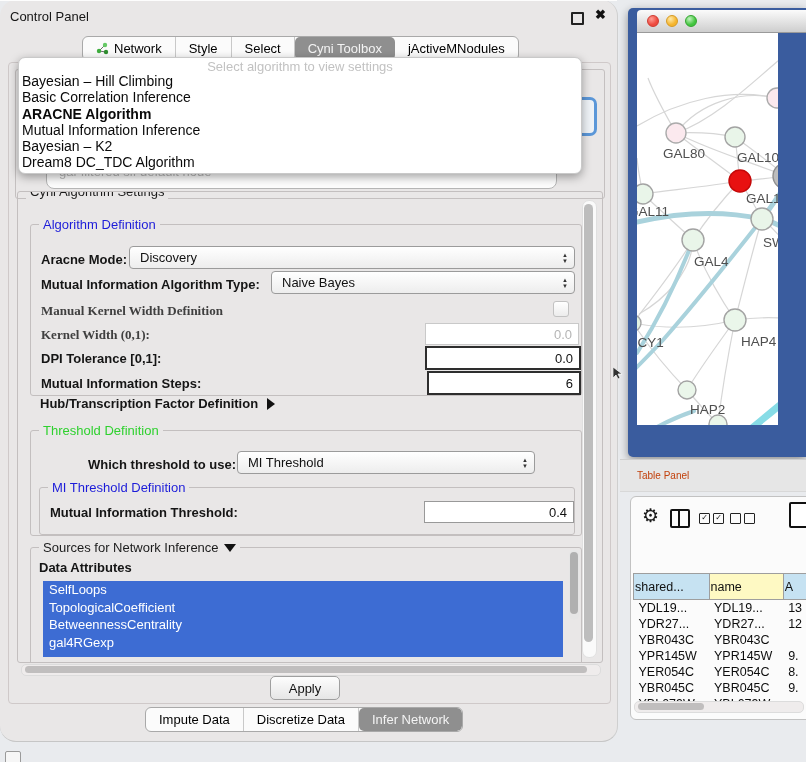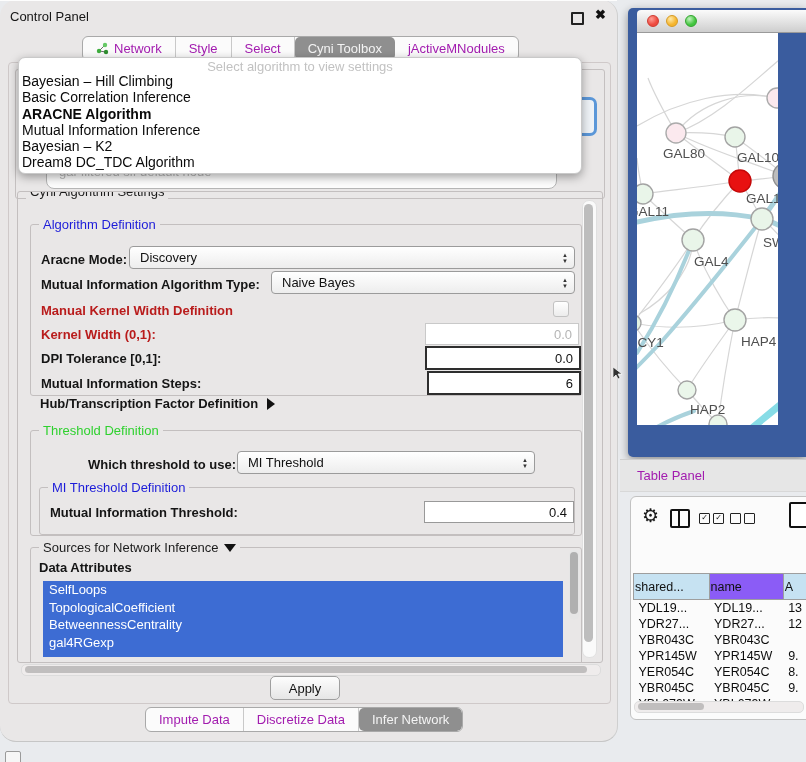--- a/index.html
+++ b/index.html
@@ -10,21 +10,21 @@
   #control-panel{position:absolute;left:0;top:0;width:617px;height:741px;
     background:#e9e7e7;border-right:1px solid #cfcfcf;border-bottom:1px solid #c6c6c6;border-radius:16px;}
   #control-panel::before{content:"";position:absolute;top:0;left:0;right:0;height:1px;background:#fdfdfd;}
   .cp-title{position:absolute;left:10px;top:9px;font-size:13px;color:#161616;}
   .float-icon{position:absolute;right:33px;top:12px;width:9px;height:9px;border:2px solid #222;border-radius:1px;}
   .close-icon{position:absolute;right:11px;top:7px;font-size:13px;font-weight:bold;color:#111;cursor:default;}
 
   .tabstrip{position:absolute;display:flex;align-items:stretch;height:23px;
     border:1px solid #a9a9a9;border-radius:6px;background:#fbfbfb;font-size:13px;overflow:hidden;}
   .tabstrip .seg{display:flex;align-items:center;gap:5px;padding:0 13px;border-right:1px solid #c9c9c9;
-    color:#a21caf;white-space:nowrap;}
+    color:#000000;white-space:nowrap;}
   .tabstrip .seg:last-child{border-right:none;}
   .tabstrip .seg.sel{background:#8f8f8f;color:#f4f4f4;border-radius:5px;border-right:none;}
   #top-tabs{left:82px;top:36px;}
   #bottom-tabs{left:145px;top:707px;}
 
   #content-panel{position:absolute;left:8px;top:62px;width:601px;height:640px;
     border:1px solid #cfc9c9;border-radius:4px;background:#e9e7e7;}
 
   
   .inference-panel{position:absolute;left:6px;top:6px;width:588px;height:128px;
@@ -38,21 +38,21 @@
   
   .group{position:absolute;border:1px solid #c3bfbf;border-radius:3px;}
   .gtitle{position:absolute;top:-8px;left:8px;background:#e9e7e7;padding:0 4px;
     font-size:13px;color:#1c1c1c;white-space:nowrap;display:flex;align-items:center;gap:5px;}
   .gtitle.blue{color:#1c1cd9;}
   .gtitle.green{color:#2fd12f;}
 
   #settings-group{left:8px;top:128px;width:584px;height:470px;overflow:hidden;}
 
   .lbl{position:absolute;font-size:13px;font-weight:bold;color:#151515;white-space:nowrap;}
-  .lbl.dis{color:#b91c1c;}
+  .lbl.dis{color:#404040;font-family:Liberation Serif, serif;}
 
   .combo{position:absolute;height:23px;background:linear-gradient(#ffffff,#ededed);
     border:1px solid #9b9b9b;border-radius:4px;display:flex;align-items:center;
     font-size:13px;color:#111;padding:0 24px 0 10px;box-sizing:border-box;}
   .stepper{position:absolute;right:6px;top:0;bottom:0;display:flex;flex-direction:column;
     justify-content:center;font-size:6px;line-height:6px;color:#333;}
   .field{position:absolute;height:20px;background:#fff;border:1px solid #999;
     font-size:13px;color:#111;display:flex;align-items:center;justify-content:flex-end;
     padding-right:6px;box-sizing:content-box;}
   .field.strong{border:2px solid #2e2e2e;}
@@ -97,35 +97,35 @@
     display:flex;align-items:center;gap:7px;padding-left:10px;box-sizing:border-box;}
   .light{width:12px;height:12px;border-radius:50%;box-sizing:border-box;}
   .light.red{background:radial-gradient(circle at 35% 30%,#ff9d94,#ee4a3f 60%);border:1px solid #ce3a30;}
   .light.yellow{background:radial-gradient(circle at 35% 30%,#ffe9a8,#f5b52e 60%);border:1px solid #d69a22;}
   .light.green{background:radial-gradient(circle at 35% 30%,#c4f3c0,#43c53f 60%);border:1px solid #31a52e;}
   #net-content{position:absolute;left:9px;top:25px;width:141px;height:392px;background:#fff;overflow:hidden;}
 
   
   #table-header-bar{position:absolute;left:620px;top:459px;width:186px;height:31px;background:#e6e6e6;
     border-top:1px solid #cfcfcf;border-bottom:1px solid #d8d8d8;display:flex;align-items:center;}
-  #table-header-bar span{margin-left:17px;font-size:13px;color:#a21caf;}
+  #table-header-bar span{margin-left:17px;font-size:10px;color:#c2410c;}
   #table-card{position:absolute;left:630px;top:496px;width:176px;height:222px;background:#fbfbfb;
     border:1px solid #c2c2c2;border-radius:6px 0 0 6px;overflow:hidden;}
   .ticon{position:absolute;color:#1a1a1a;}
   #icon-gear{left:11px;top:7px;font-size:19px;}
   #icon-columns{left:39px;top:12px;width:16px;height:15px;border:2px solid #111;border-radius:2px;}
   #icon-columns::after{content:"";position:absolute;left:6px;top:0;bottom:0;width:2px;background:#111;}
   .chkpair{position:absolute;top:16px;display:flex;gap:3px;}
   .chkpair .sq{width:9px;height:9px;border:1.5px solid #222;border-radius:1px;font-size:8px;line-height:8px;
     color:#111;text-align:center;}
   #icon-doc{left:158px;top:5px;width:24px;height:22px;border:2px solid #111;border-radius:2px;background:#fff;position:absolute;}
   #net-table{position:absolute;left:2px;top:38px;width:200px;border-collapse:collapse;font-size:12.5px;}
   #net-table th{height:23px;border:1px solid #9e9e9e;font-weight:normal;text-align:left;font-size:12.5px;margin-left:12px;}
   #net-table th.blue{background:#c6e2f2;}
-  #net-table th.gray{background:#8b5cf6;}
+  #net-table th.gray{background:#fef9c3;}
   #net-table td{height:16px;padding:0 0 0 5px;color:#0d0d0d;white-space:nowrap;}
   #table-clip{position:absolute;left:0;top:0;width:176px;height:166px;overflow:hidden;}
   #table-hscroll{left:3px;top:204px;width:168px;}
   #table-hscroll .thumb{width:66px;}
 
   .cursor{position:absolute;left:613px;top:367px;z-index:60;}
   #bottom-left-icon{position:absolute;left:5px;top:751px;width:14px;height:11px;
     border:1px solid #9a9a9a;background:#f6f6f6;border-radius:2px;}
 </style>
 </head>

